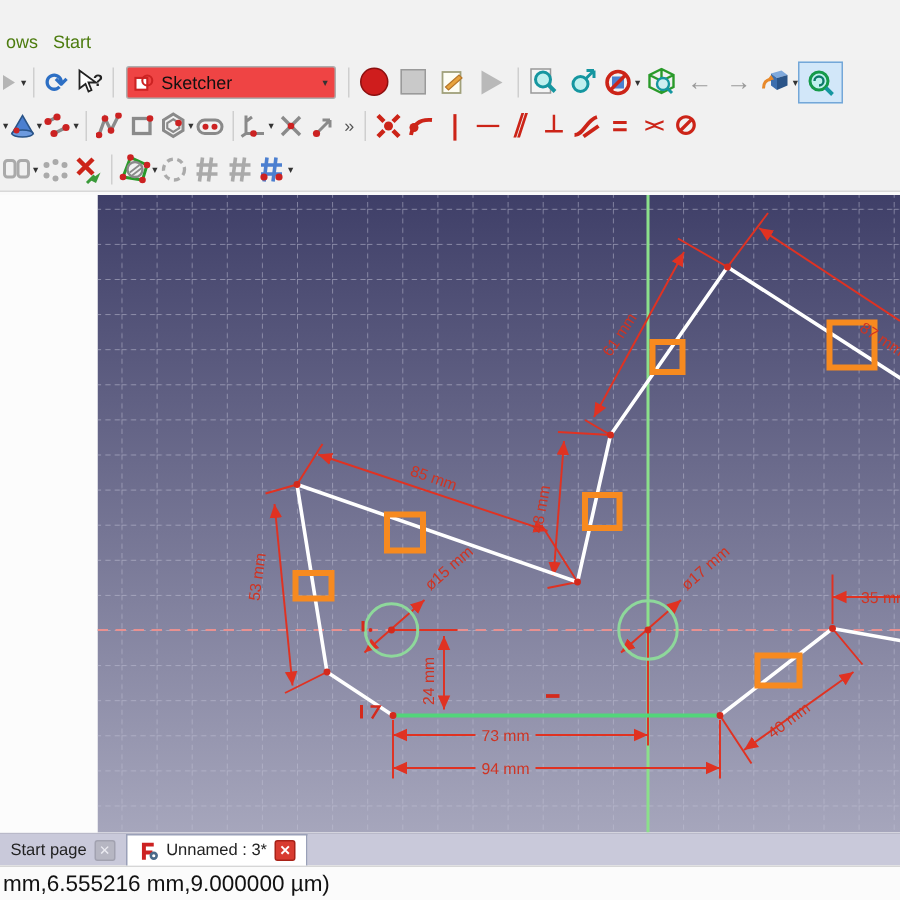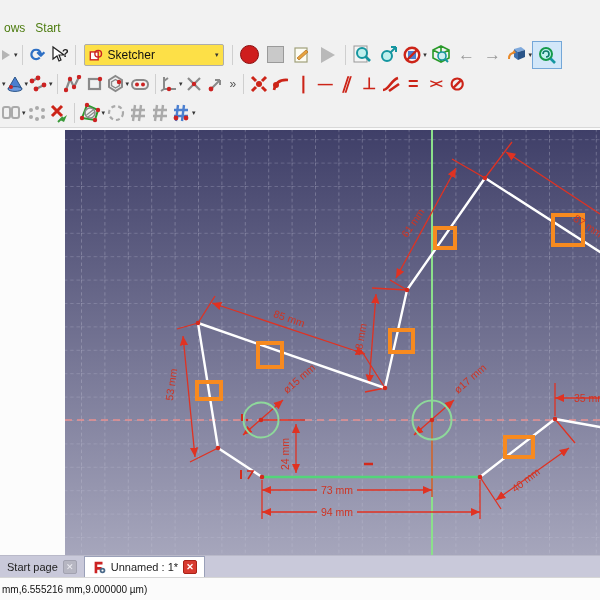--- a/index.html
+++ b/index.html
@@ -11,21 +11,21 @@
   #toolbars{height:88px;background:#f1f1f1;border-bottom:1px solid #d8d8d8;box-sizing:border-box;}
   .tbrow{display:flex;align-items:center;height:29px;padding-left:1px;}
   .tbtn{min-width:22px;height:22px;display:flex;align-items:center;justify-content:center;border-radius:2px;position:relative;}
   .sep{width:1px;height:20px;background:#cfcfcf;margin:0 4px;}
   .caret{font-size:7px;color:#333;margin-left:1px;align-self:center;}
   .glyph{font-weight:bold;font-size:15px;line-height:1;}
   .red{color:#cc2418;}
   .gray{color:#9a9a9a;}
   .blue{color:#2d6fc4;}
   .cbtn{min-width:26px;height:24px;display:flex;align-items:center;justify-content:center;}
-  .combo{display:flex;align-items:center;background:#fde047;border:1px solid #adadad;height:20px;width:130px;padding:0 4px;margin:0 4px;border-radius:2px;}
+  .combo{display:flex;align-items:center;background:#ef4444;border:1px solid #adadad;height:20px;width:130px;padding:0 4px;margin:0 4px;border-radius:2px;}
   .combo .label{font-size:12px;color:#111;margin-left:5px;flex:1;}
   .hl{background:#d2e7f9;border:1px solid #74a7d8;width:28px;height:26px;}
   .record-dot{width:17px;height:17px;border-radius:50%;background:#cf1d1d;border:1px solid #8c0f0f;}
   .stop-sq{width:15px;height:15px;background:#c9c9c9;border:1px solid #9a9a9a;}
   .play-tri{width:0;height:0;border-left:14px solid #b9b9b9;border-top:8px solid transparent;border-bottom:8px solid transparent;}
   .overflow{font-size:12px;color:#555;margin:0 3px;}
   
   #viewport-strip{position:relative;height:427px;border-top:2px solid #fafafa;box-sizing:border-box;background:#fcfcfc;}
   #left-gutter{position:absolute;left:0;top:0;width:65px;height:425px;background:#fcfcfc;}
   #viewport{position:absolute;left:65px;top:0;width:535px;height:425px;}
@@ -33,21 +33,21 @@
   
   #tabbar{height:22px;background:#c9c9da;display:flex;align-items:flex-end;border-top:1px solid #b9b9c9;box-sizing:border-box;}
   .tab{display:flex;align-items:center;gap:5px;font-size:11px;color:#222;padding:2px 7px;height:20px;box-sizing:border-box;}
   .tab.inactive{background:transparent;text-align:right;}
   .tab.active{background:#ffffff;border:1px solid #9aa0b8;border-bottom:none;height:21px;}
   .closebox{width:12px;height:12px;border-radius:2px;display:flex;align-items:center;justify-content:center;font-size:9px;line-height:1;}
   .closebox.graybox{background:#b6b6c2;color:#ececf2;border:1px solid #a2a2b0;}
   .closebox.redbox{background:#d83b30;color:#fff;border:1px solid #a82218;font-weight:bold;}
   
   #statusbar{height:23px;background:#fbfbfb;border-top:1px solid #d6d6d6;display:flex;align-items:center;box-sizing:border-box;}
-  #statusbar .coords{font-size:10px;color:#111;padding-left:2px;}
+  #statusbar .coords{font-size:15px;color:#111;padding-left:2px;}
   .icon-svg{display:block;}
 </style>
 </head>
 <body>
 
 <div id="menubar">
   <span class="menu-item">ows</span>
   <span class="menu-item">Start</span>
 </div>
 
@@ -442,20 +442,20 @@
   <div class="tab inactive">
     <span>Start page</span>
     <span class="closebox graybox">✕</span>
   </div>
   <div class="tab active">
     <svg class="icon-svg" width="14" height="14" viewBox="0 0 16 16">
       <path d="M3,2 h9 v3 h-6 v3 h5 v3 h-5 v4 h-3 z" fill="#cc2222"></path>
       <circle cx="12" cy="12" r="3.2" fill="#4a6a8a"></circle>
       <circle cx="12" cy="12" r="1.2" fill="#fff"></circle>
     </svg>
-    <span>Unnamed : 1*</span>
+    <span>Unnamed : 3*</span>
     <span class="closebox redbox">✕</span>
   </div>
 </div>
 
 <div id="statusbar">
   <span class="coords">mm,6.555216 mm,9.000000 µm)</span>
 </div>
 
 </body></html>

